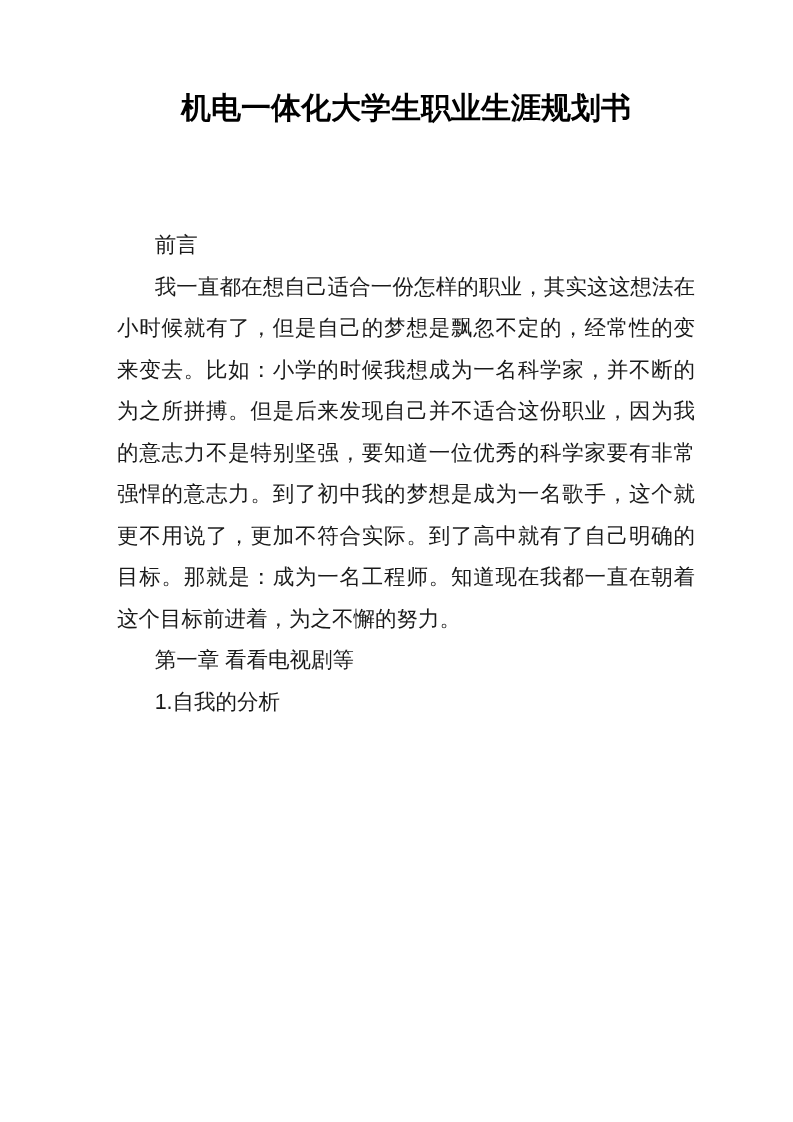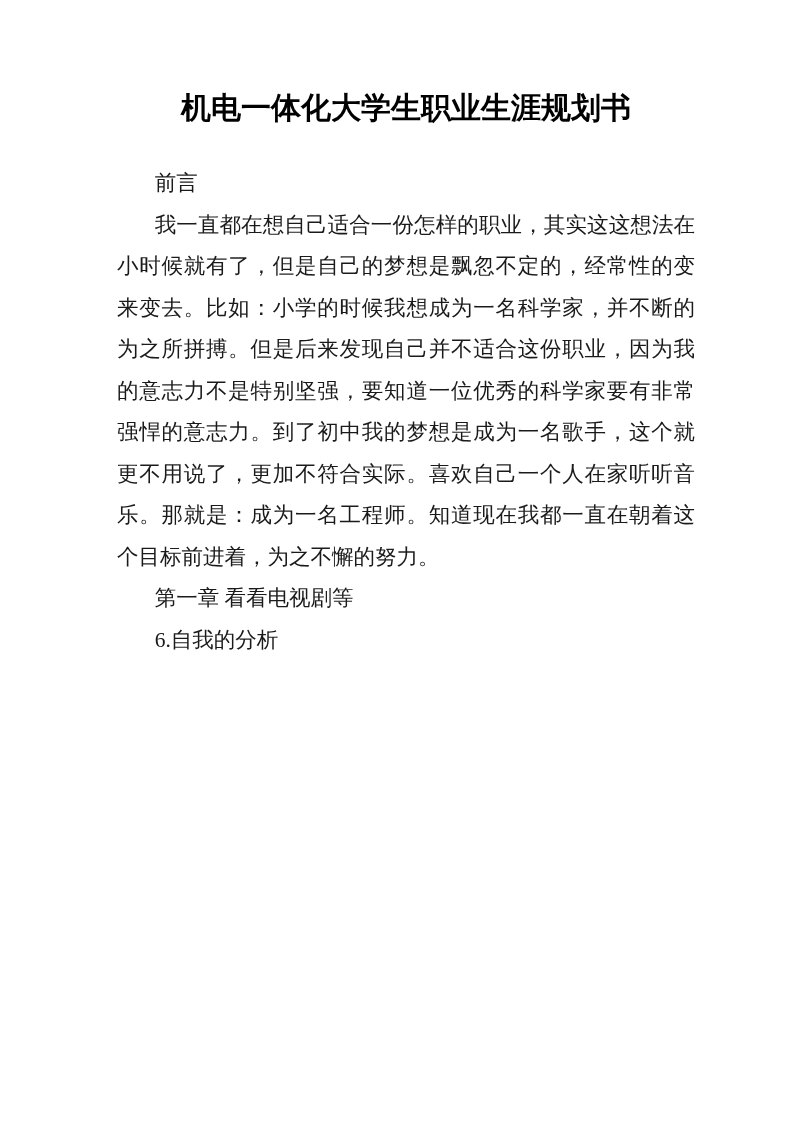--- a/index.html
+++ b/index.html
@@ -19,37 +19,37 @@
   .doc-title {
     font-family: "Liberation Sans", "DejaVu Sans", sans-serif;
     font-weight: 700;
     font-size: 30px;
     line-height: 40px;
     text-align: center;
     color: #000000;
     white-space: nowrap;
   }
   .doc-body {
-    margin-top: 35px;
-    font-family: Liberation Serif, serif;
+    margin-top: 97px;
+    font-family: Liberation Sans, sans-serif;
     font-size: 21.5px;
     line-height: 41.5px;
     color: #1a1a1a;
     text-align: justify;
     text-justify: inter-character;
   }
   .para {
     text-indent: 1.75em;
   }
 </style>
 </head>
 <body>
 
 <div class="page">
   <h1 class="doc-title">机电一体化大学生职业生涯规划书</h1>
 
   <div class="doc-body">
     <p class="para">前言</p>
-    <p class="para">我一直都在想自己适合一份怎样的职业，其实这这想法在小时候就有了，但是自己的梦想是飘忽不定的，经常性的变来变去。比如：小学的时候我想成为一名科学家，并不断的为之所拼搏。但是后来发现自己并不适合这份职业，因为我的意志力不是特别坚强，要知道一位优秀的科学家要有非常强悍的意志力。到了初中我的梦想是成为一名歌手，这个就更不用说了，更加不符合实际。喜欢自己一个人在家听听音乐。那就是：成为一名工程师。知道现在我都一直在朝着这个目标前进着，为之不懈的努力。</p>
+    <p class="para">我一直都在想自己适合一份怎样的职业，其实这这想法在小时候就有了，但是自己的梦想是飘忽不定的，经常性的变来变去。比如：小学的时候我想成为一名科学家，并不断的为之所拼搏。但是后来发现自己并不适合这份职业，因为我的意志力不是特别坚强，要知道一位优秀的科学家要有非常强悍的意志力。到了初中我的梦想是成为一名歌手，这个就更不用说了，更加不符合实际。到了高中就有了自己明确的目标。那就是：成为一名工程师。知道现在我都一直在朝着这个目标前进着，为之不懈的努力。</p>
     <p class="para">第一章 看看电视剧等</p>
-    <p class="para">6.自我的分析</p>
+    <p class="para">1.自我的分析</p>
   </div>
 </div>
 
 </body></html>

